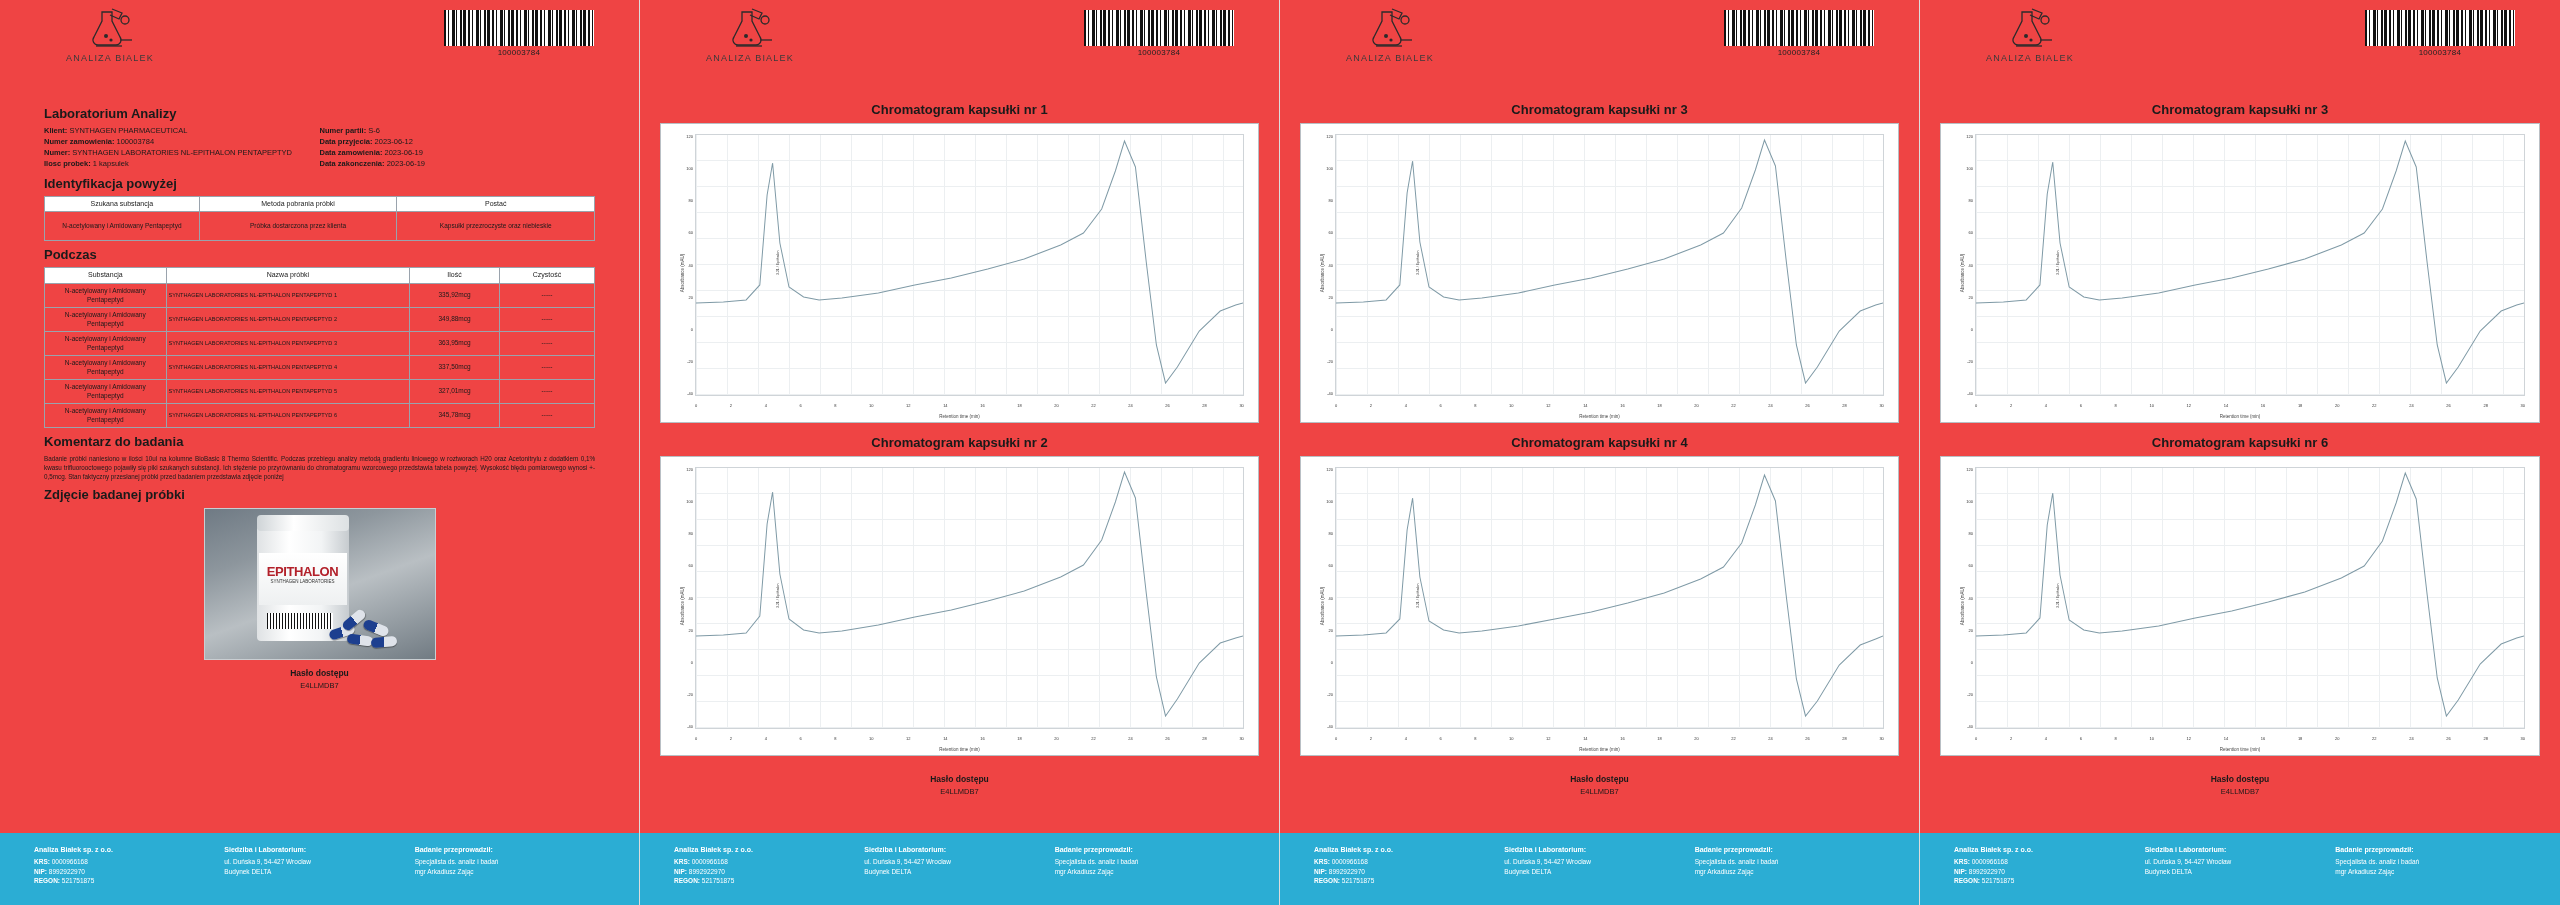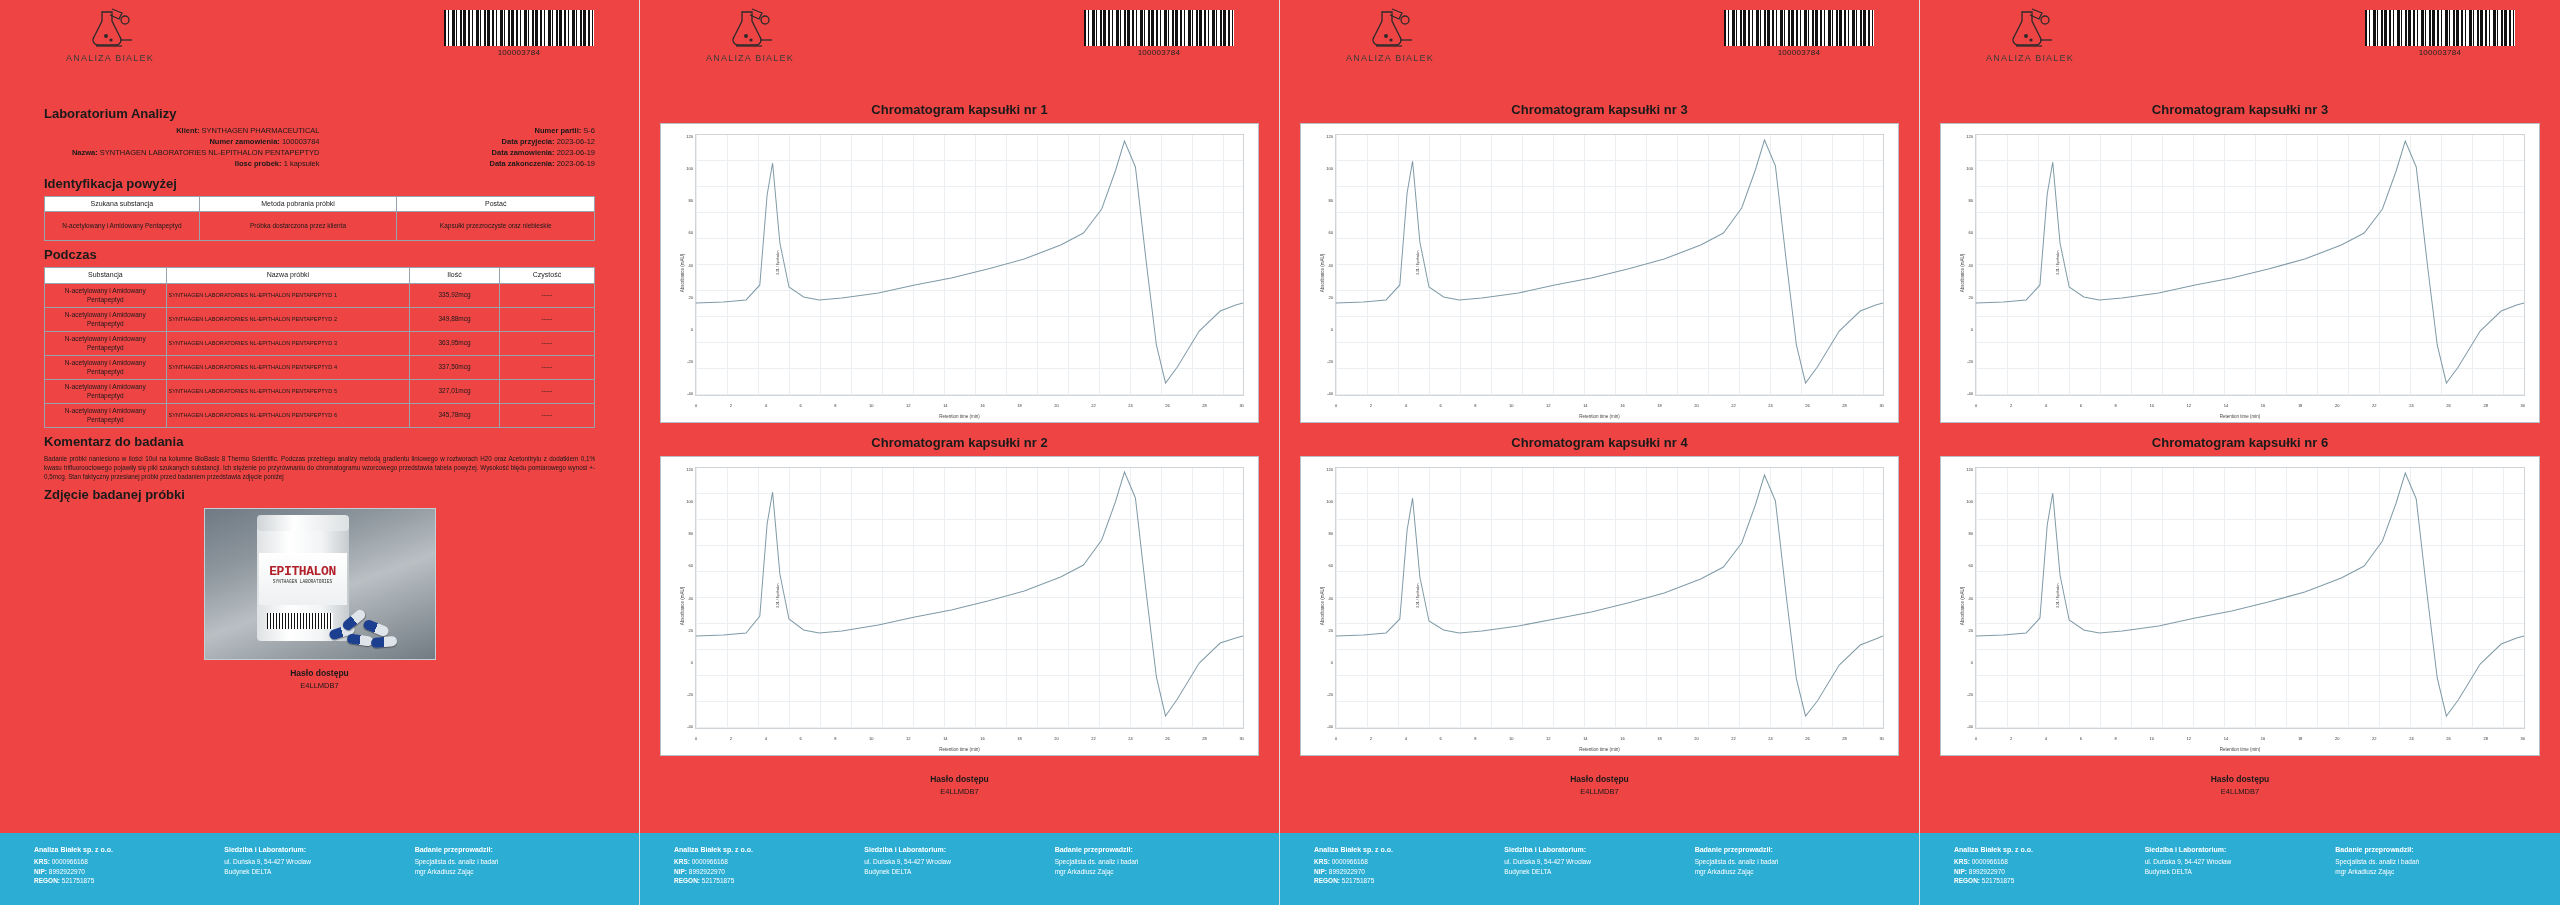--- a/index.html
+++ b/index.html
@@ -94,21 +94,21 @@
     font-weight: bold;
     font-size: 13px;
     margin: 6px 0 5px 0;
   }
   .meta {
     display: flex;
     font-size: 7.5px;
     line-height: 1.45;
     margin-bottom: 6px;
   }
-  .meta-col { width: 50%; text-align: right; }
+  .meta-col { width: 50%; }
   .meta b { font-weight: bold; }
 
   table.doc {
     width: 100%;
     border-collapse: collapse;
     font-size: 6.5px;
     table-layout: fixed;
   }
   table.doc th, table.doc td {
     border: 1px solid #9aa3ad;
@@ -142,21 +142,20 @@
     text-align: center;
   }
   .photo {
     width: 230px;
     height: 150px;
     margin: 0 auto;
     position: relative;
     background: linear-gradient(160deg,#6f7a84 0%, #8d969d 28%, #b9bfc3 55%, #717b83 100%);
     overflow: hidden;
     border: 1px solid #c9ced2;
-    font-family: Liberation Mono, monospace;
   }
   .bottle {
     position: absolute;
     left: 52px;
     top: 14px;
     width: 92px;
     height: 118px;
     background: linear-gradient(90deg,#dfe2e4 0%,#ffffff 35%,#f2f4f5 70%,#c6cbcf 100%);
     border-radius: 6px 6px 4px 4px;
   }
@@ -367,21 +366,21 @@
       </div>
     </div>
 
     <div class="p1-body">
       <div class="section-title">Laboratorium Analizy</div>
 
       <div class="meta">
         <div class="meta-col">
           <div><b>Klient:</b> <span>SYNTHAGEN PHARMACEUTICAL</span></div>
           <div><b>Numer zamowienia:</b> <span>100003784</span></div>
-          <div><b>Nazwa:</b> <span>SYNTHAGEN LABORATORIES NL-EPITHALON PENTAPEPTYD</span></div>
+          <div><b>Numer:</b> <span>SYNTHAGEN LABORATORIES NL-EPITHALON PENTAPEPTYD</span></div>
           <div><b>Ilosc probek:</b> <span>1 kapsulek</span></div>
         </div>
         <div class="meta-col">
           <div><b>Numer partii:</b> <span>S-6</span></div>
           <div><b>Data przyjecia:</b> <span>2023-06-12</span></div>
           <div><b>Data zamowienia:</b> <span>2023-06-19</span></div>
           <div><b>Data zakonczenia:</b> <span>2023-06-19</span></div>
         </div>
       </div>
 

